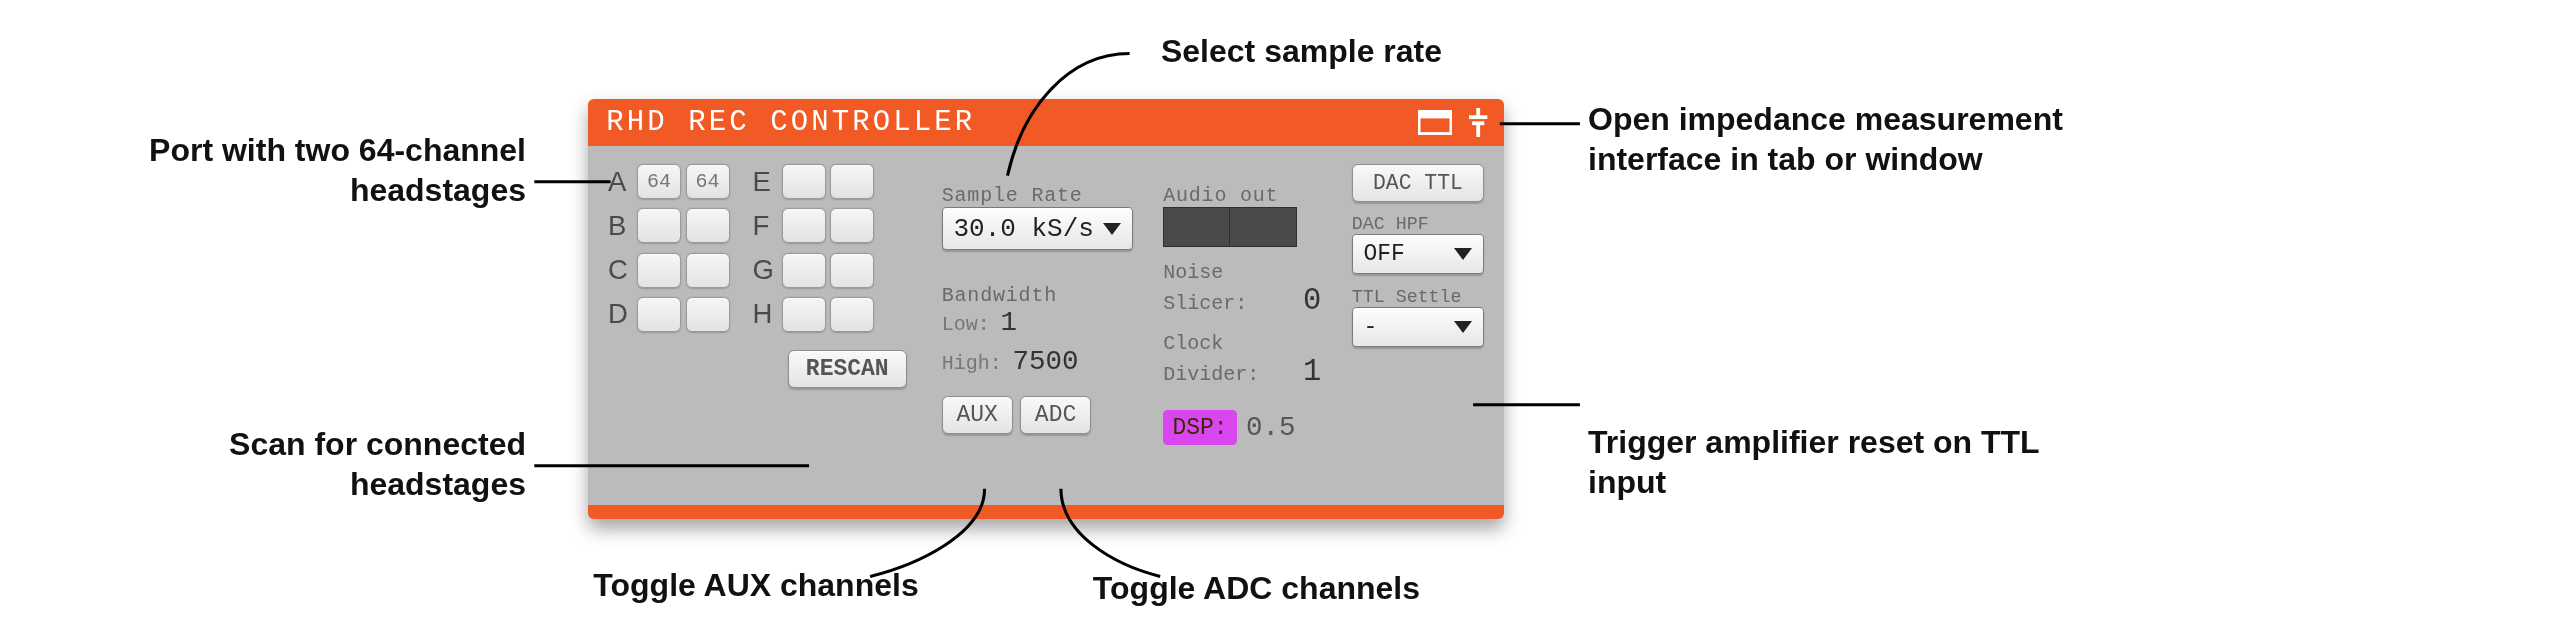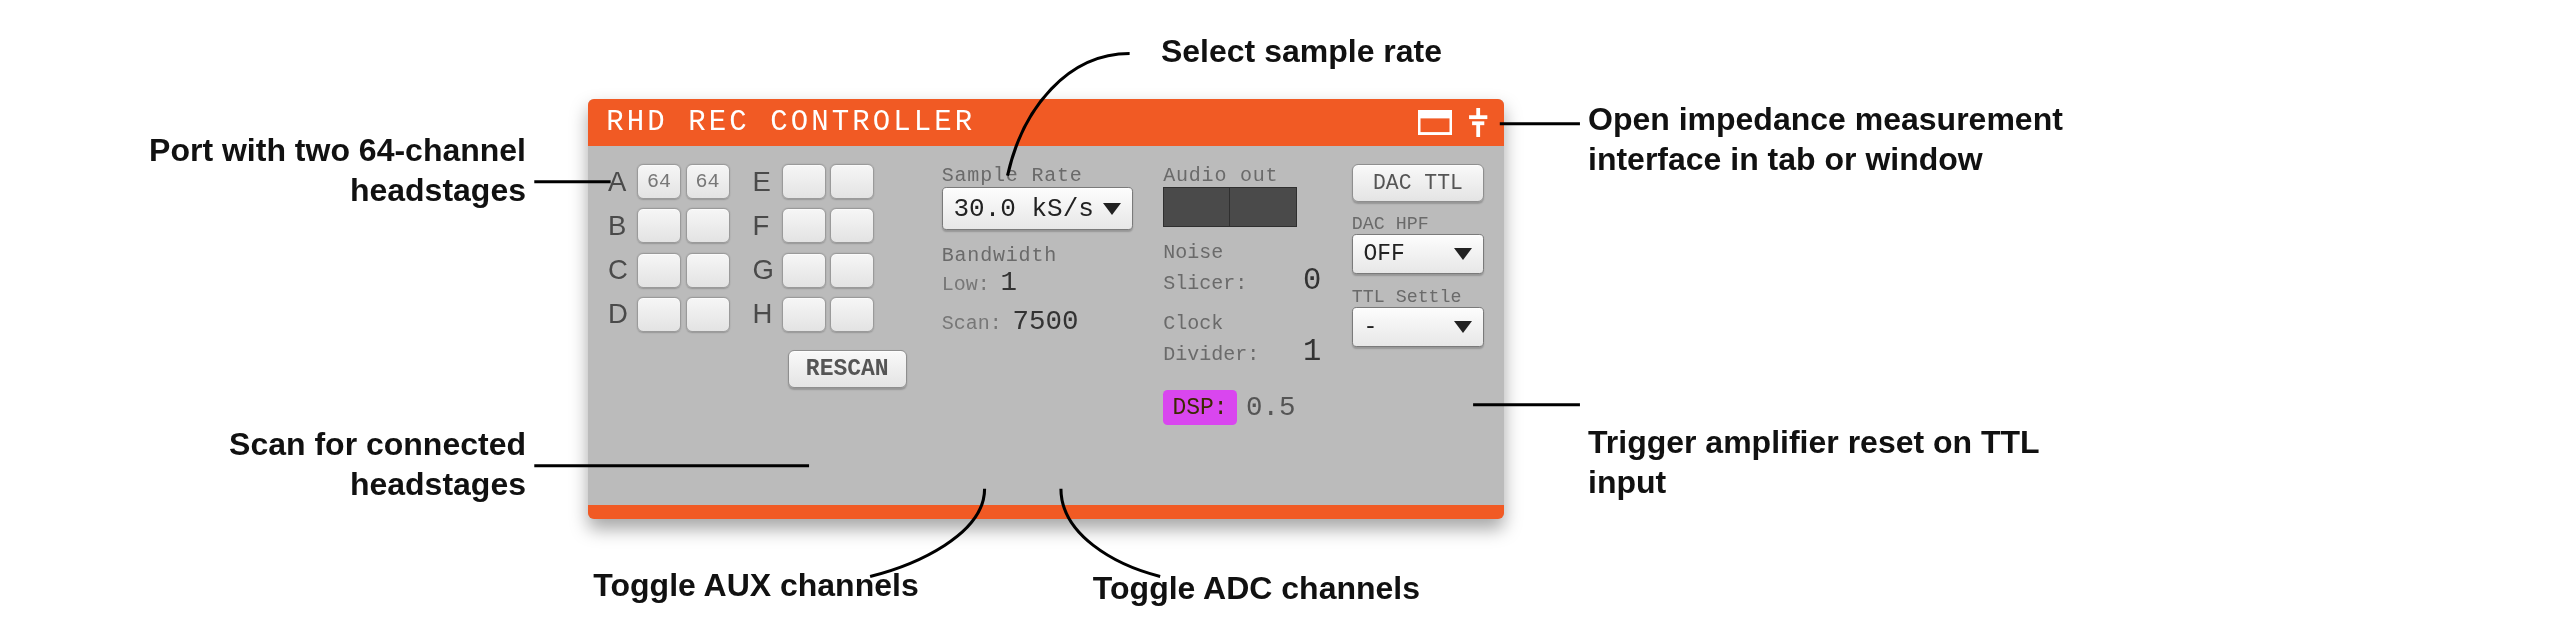--- a/index.html
+++ b/index.html
@@ -120,21 +120,21 @@
     align-items: center;
     justify-content: center;
     font-family: "Courier New", monospace;
     font-size: 23px;
     color: #555;
     cursor: pointer;
   }
 
   
   .midcol { display:flex; flex-direction:column; gap: 13.7px; width: 221px;}
-  .sec-label { font-size: 20px; color: #6a6a6a; letter-spacing: 0.8px;}
+  .sec-label { font-size: 20px; color: #6a6a6a; letter-spacing: 0.8px; margin-top: 20px;}
   .dropdown {
     height: 43px;
     min-width: 176px;
     padding: 0 10.7px;
     background: linear-gradient(#fdfdfd,#e7e7e7);
     border: 0.8px solid #7a7a7a;
     border-radius: 4.6px;
     display:flex;
     align-items:center;
     justify-content:space-between;
@@ -291,22 +291,30 @@
             <span class="caret"></span>
           </div>
         </div>
         <div>
           <div class="sec-label">Bandwidth</div>
           <div class="kv">
               <span class="key">Low:</span>
               <span class="val">1</span>
             </div>
           <div class="kv" style="margin-top:7.6px;">
-              <span class="key">Scan:</span>
+              <span class="key">High:</span>
               <span class="val">7500</span>
+            </div>
+        </div>
+        <div class="toggle-row">
+          <div class="btn">
+              <span>AUX</span>
+            </div>
+          <div class="btn">
+              <span>ADC</span>
             </div>
         </div>
       </div>
 
       <div class="col3">
         <div>
           <div class="sec-label">Audio out</div>
           <div class="audio-out">
             <div class="audio-box"></div>
             <div class="audio-box"></div>

